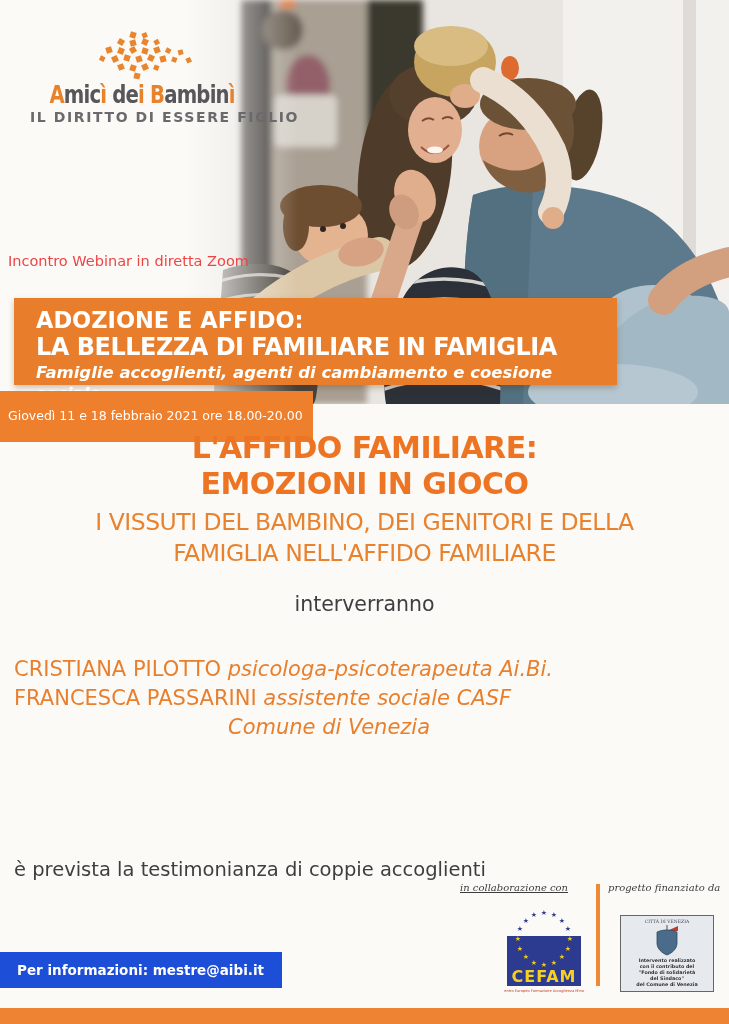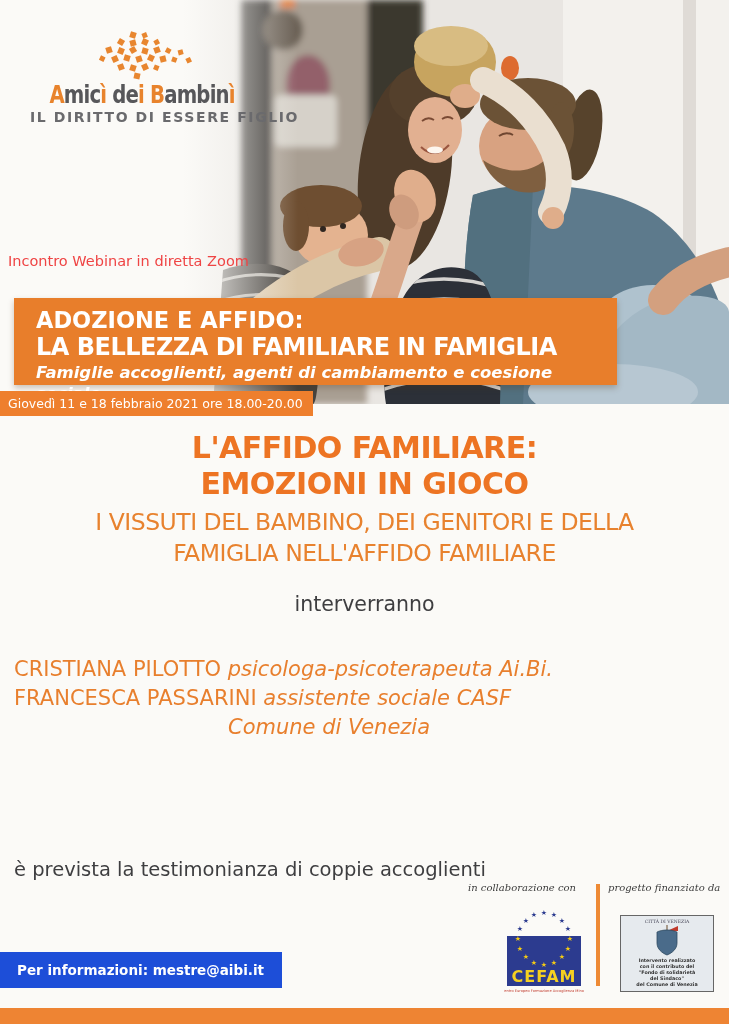--- a/index.html
+++ b/index.html
@@ -22,41 +22,41 @@
   
   .webinar-note{position:absolute;left:8px;top:253px;font-size:14.5px;color:#ef4444;}
   
   .banner{position:absolute;left:14px;top:298px;width:603px;height:87px;
     background:#E87E2B;color:#fff;box-sizing:border-box;padding:9px 0 0 22px;
     box-shadow:0 3px 6px rgba(80,50,20,.28);}
   .banner-l1{font-size:22.5px;font-weight:bold;line-height:26px;}
   .banner-l2{font-size:24px;font-weight:bold;line-height:29px;letter-spacing:-.5px;}
   .banner-sub{font-size:16.5px;font-weight:bold;font-style:italic;line-height:21px;}
   
-  .schedule{position:absolute;left:0;top:391px;height:25px;line-height:25px;
-    background:#EE7F2D;color:#fff;font-size:12.5px;padding:0 10px 0 8px;
+  .schedule{position:absolute;left:0;top:391px;height:39px;line-height:25px;
+    background:#EE7F2D;color:#fff;font-size:12.5px;padding:12px 10px 0 8px;
     white-space:nowrap;display:inline-block;}
   
   .ctr{position:absolute;left:0;width:729px;text-align:center;}
   .title-line{font-size:30px;font-weight:bold;color:#ED7423;letter-spacing:-.5px;}
   .t1{top:430px;} .t2{top:466px;}
   .sub-line{font-size:23.5px;color:#E8822E;letter-spacing:-.5px;}
   .s1{top:508px;} .s2{top:539px;}
   .intro{top:592px;font-size:20.5px;color:#3E3E40;}
   
   .speakers{position:absolute;left:14px;top:655px;color:#E87F2D;font-size:21px;line-height:29px;white-space:nowrap;}
   .spk-name{font-style:normal;}
   .spk-role{font-style:italic;}
   .spk-indent{padding-left:214px;}
   
   .testimonial{position:absolute;left:14px;top:858px;font-size:19.5px;color:#3E3E40;}
   
   .partner-label{position:absolute;font-family:"DejaVu Serif","Liberation Serif",serif;
     font-style:italic;font-size:10px;color:#3C3C3C;top:882px;white-space:nowrap;}
-  .collab{left:460px;width:124px;text-align:center;}
+  .collab{left:460px;width:124px;text-align:left;text-decoration:underline;}
   .funding{left:608px;}
   .partner-divider{position:absolute;left:596px;top:884px;width:4px;height:102px;background:#EE8A35;}
   .cefam{position:absolute;left:504px;top:908px;}
   .venezia{position:absolute;left:620px;top:915px;}
   
   .info-bar{position:absolute;left:0;top:952px;height:36px;line-height:36px;
     background:#1d4ed8;color:#fff;font-weight:bold;font-size:13.5px;
     padding:0 18px 0 17px;white-space:nowrap;display:inline-block;}
   .bottom-bar{position:absolute;left:0;top:1008px;width:729px;height:16px;background:#EE8433;}
 </style>

